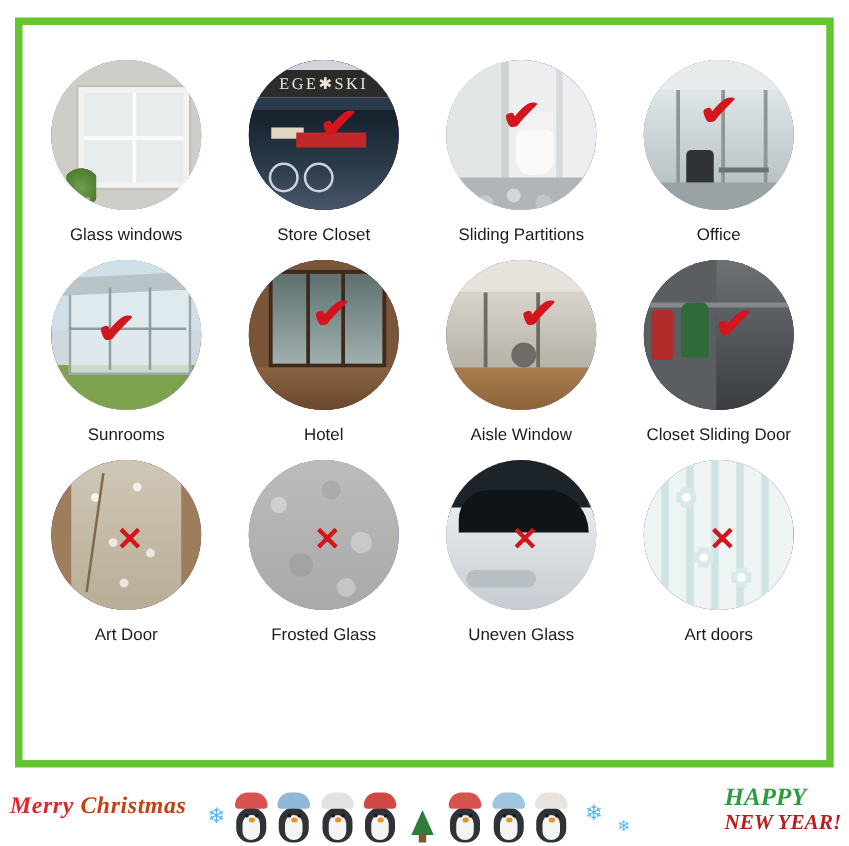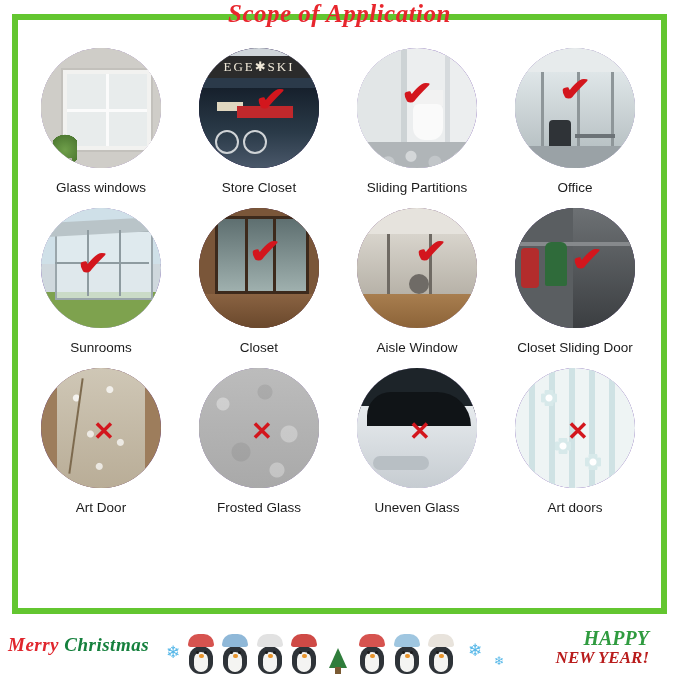--- a/index.html
+++ b/index.html
@@ -241,26 +241,26 @@
     position: absolute;
     left: 8px;
     top: 14px;
     font-family: "Liberation Serif", serif;
     font-style: italic;
     font-weight: bold;
     font-size: 19px;
     color: #e0262d;
     letter-spacing: 0.5px;
   }
-  .merry .c2 { color: #15803d; }
+  .merry .c2 { color: #c2410c; }
   .happy {
     position: absolute;
-    right: 30px;
+    right: 6px;
     top: 8px;
-    text-align: right;
+    text-align: left;
     font-family: "Liberation Serif", serif;
     font-weight: bold;
     font-style: italic;
     line-height: 1.05;
   }
   .happy .l1 { font-size: 20px; color: #2f9b3f; display:block; }
   .happy .l2 { font-size: 17px; color: #b91c1c; display:block; }
 
   .penguins {
     position: absolute;
@@ -283,21 +283,20 @@
 </style>
 </head>
 <body>
 
 <div class="page">
 
   <div class="frame">
     <div class="frame-gap"></div>
   </div>
 
-  <div class="title">Scope of Application</div>
 
   <div class="grid">
 
     <div class="cell">
       <div class="circle-wrap">
         <div class="circle">
           <div class="img">
             <div class="hw-bg"></div>
             <div class="hw-wall"></div>
             <div class="hw-sill"></div>
@@ -400,21 +399,21 @@
             <div class="ht-bg"></div>
             <div class="ht-wall"></div>
             <div class="ht-glass"></div>
             <div class="ht-mull" style="left:46px;"></div>
             <div class="ht-mull" style="left:74px;"></div>
             <div class="ht-floor"></div>
           </div>
         </div>
         <span class="mark check" style="left:52px; top:26px;">✔</span>
       </div>
-      <div class="caption">Closet</div>
+      <div class="caption">Hotel</div>
     </div>
 
     <div class="cell">
       <div class="circle-wrap">
         <div class="circle">
           <div class="img">
             <div class="aw-bg"></div>
             <div class="aw-ceiling"></div>
             <div class="aw-glass"></div>
             <div class="aw-mull" style="left:30px;"></div>

